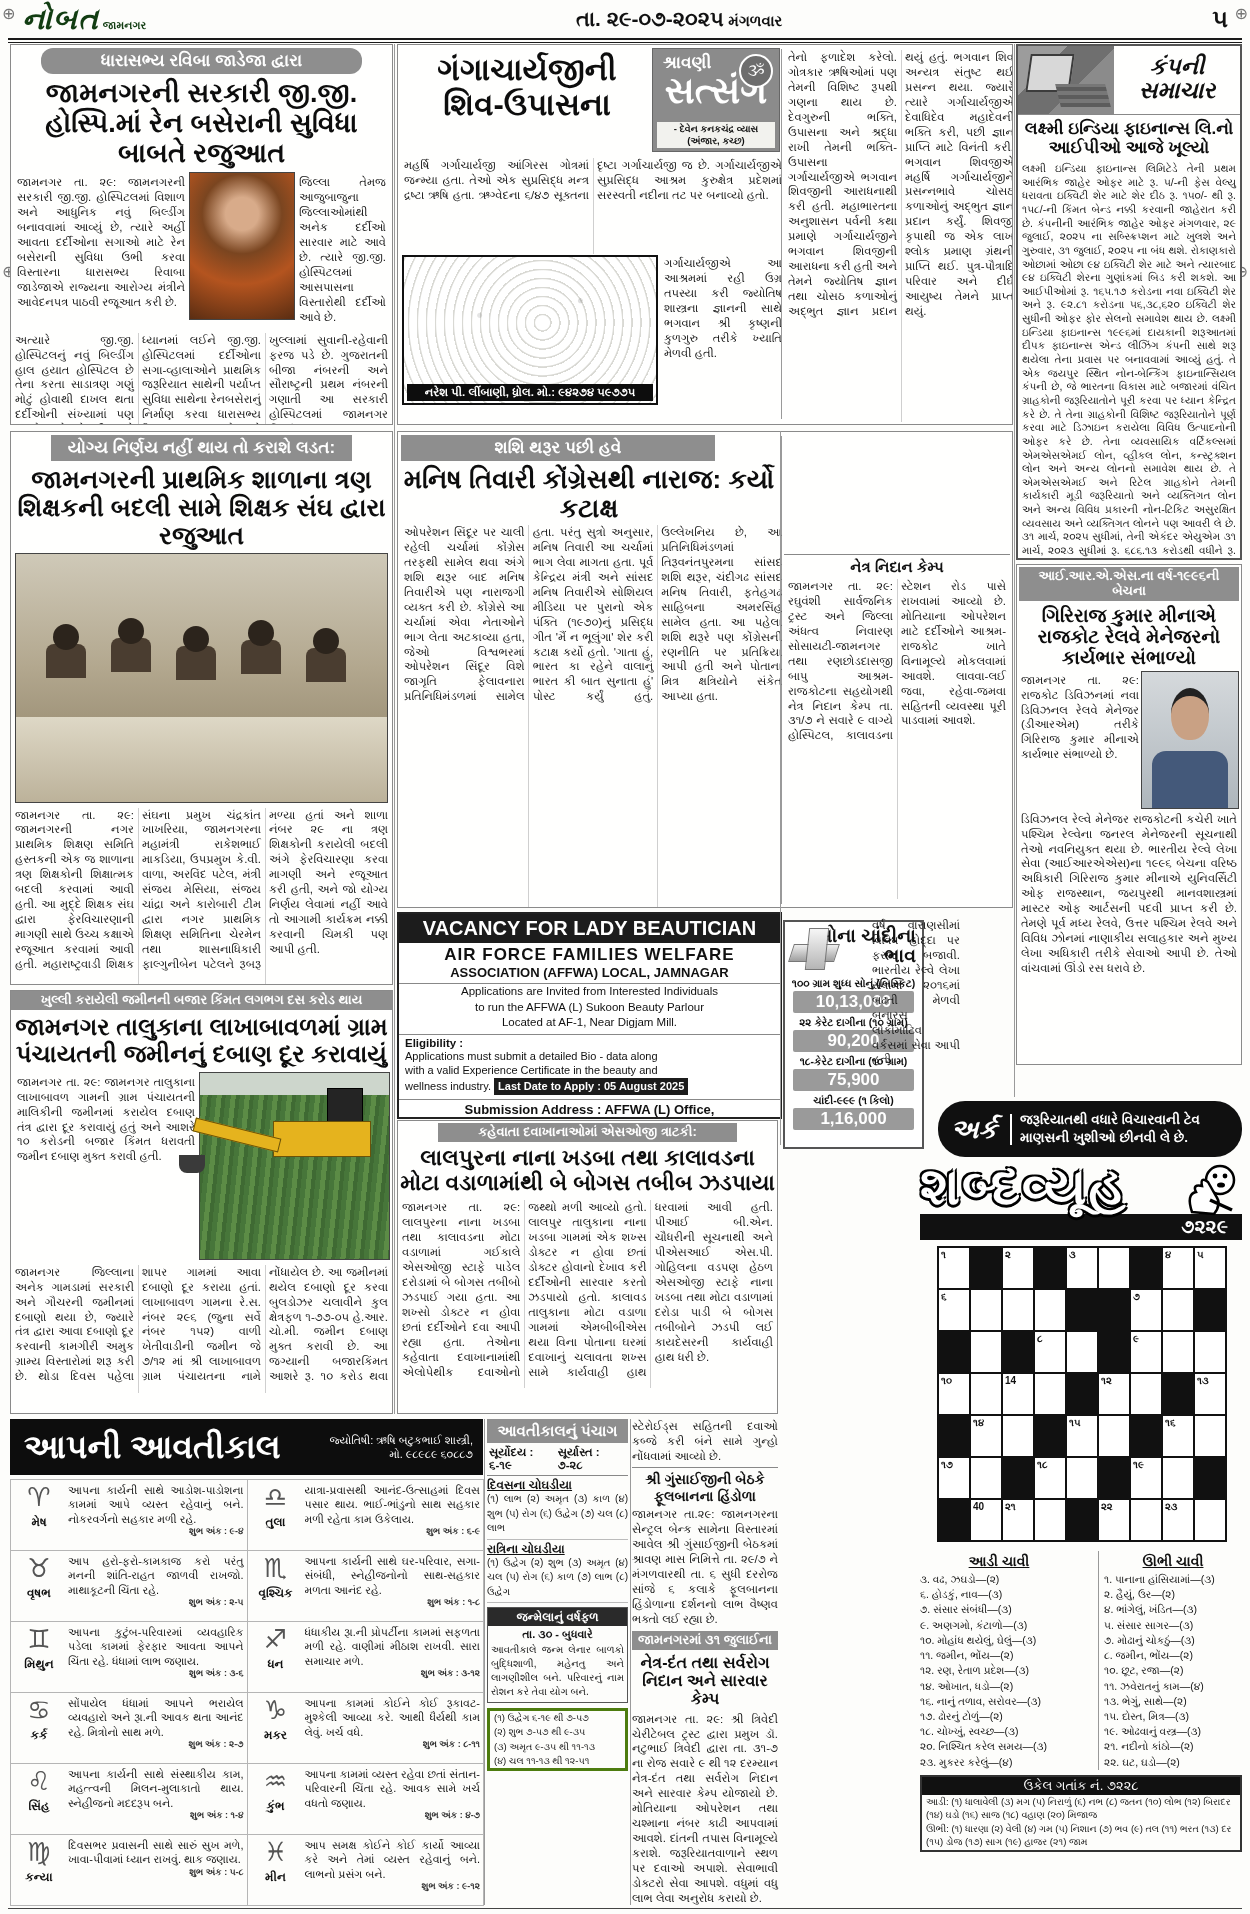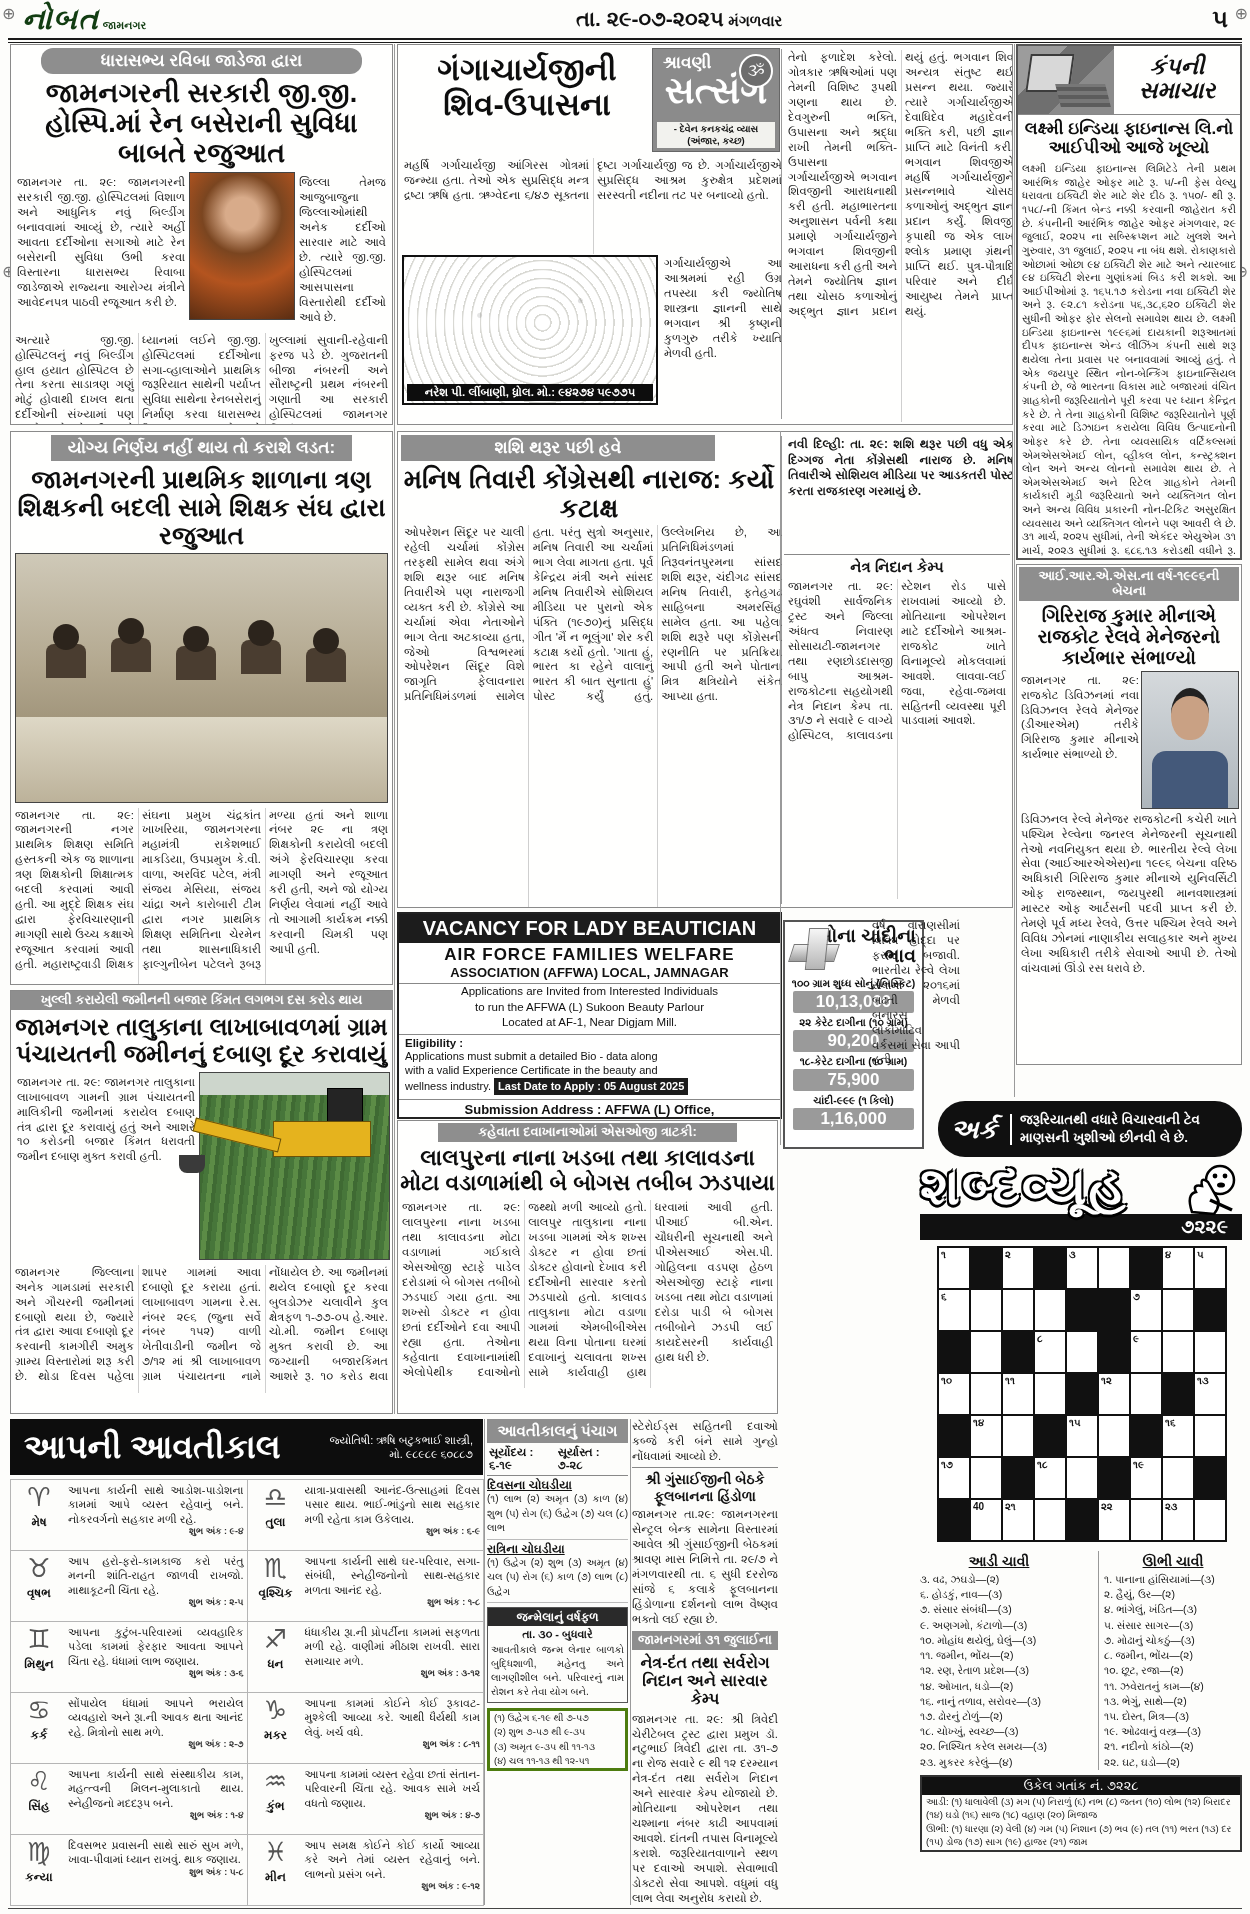--- a/index.html
+++ b/index.html
@@ -274,21 +274,20 @@
       <div class="capbar">નરેશ પી. લીંબાણી, ધ્રોલ. મો.: ૯૪૨૭૪ ૫૯૭૭૫</div>
     </div>
     <div class="abs body-txt" style="left:262px;top:208px;width:118px;height:154px;">ગર્ગાચાર્યજીએ આ આશ્રમમાં રહી ઉગ્ર તપસ્યા કરી જ્યોતિષ શાસ્ત્રના જ્ઞાનની સાથે ભગવાન શ્રી કૃષ્ણની કુળગુરુ તરીકે ખ્યાતિ મેળવી હતી.</div>
     <div class="abs vline" style="left:383px;top:4px;height:370px;"></div>
     <div class="abs body-txt cols2" style="left:386px;top:2px;width:226px;height:372px;">તેનો ફળાદેશ કરેલો. ગોત્રકાર ઋષિઓમાં પણ તેમની વિશિષ્ટ રૂપથી ગણના થાય છે. દેવગુરુની ભક્તિ, ઉપાસના અને શ્રદ્ધા રાખી તેમની ભક્તિ-ઉપાસના ગર્ગાચાર્યજીએ ભગવાન શિવજીની આરાધનાથી કરી હતી. મહાભારતના અનુશાસન પર્વની કથા પ્રમાણે ગર્ગાચાર્યજીને ભગવાન શિવજીની આરાધના કરી હતી અને તેમને જ્યોતિષ જ્ઞાન તથા ચોસઠ કળાઓનું અદ્ભુત જ્ઞાન પ્રદાન થયું હતું. ભગવાન શિવ અન્યત્ર સંતુષ્ટ થઈ પ્રસન્ન થયા. જ્યારે ત્યારે ગર્ગાચાર્યજીએ દેવાધિદેવ મહાદેવની ભક્તિ કરી, પછી જ્ઞાન પ્રાપ્તિ માટે વિનંતી કરી. ભગવાન શિવજીએ મહર્ષિ ગર્ગાચાર્યજીને પ્રસન્નભાવે ચોસઠ કળાઓનું અદ્ભુત જ્ઞાન પ્રદાન કર્યું. શિવજી કૃપાથી જ એક લાખ શ્લોક પ્રમાણ ગ્રંથની પ્રાપ્તિ થઈ. પુત્ર-પૌત્રાદિ પરિવાર અને દીર્ઘ આયુષ્ય તેમને પ્રાપ્ત થયું.</div>
   </div>
 
   <div class="abs box" style="left:397px;top:431px;width:616px;height:477px;">
     <div class="kicker" style="margin:3px 60px 0 3px;width:310px;">શશિ થરૂર પછી હવે</div>
     <div class="headline" style="font-size:26px;width:378px;">મનિષ તિવારી કોંગ્રેસથી નારાજ: કર્યો કટાક્ષ</div>
-    <div class="abs body-txt lead-b" style="left:386px;top:2px;width:226px;height:116px;font-size:12px;">નવી દિલ્હી: તા. ૨૯: શશિ થરૂર પછી વધુ એક દિગ્ગજ નેતા કોંગ્રેસથી નારાજ છે. મનિષ તિવારીએ સોશિયલ મીડિયા પર આડકતરી પોસ્ટ કરતા રાજકારણ ગરમાયું છે.</div>
     <div class="abs vline" style="left:383px;top:4px;height:468px;"></div>
     <div class="abs body-txt cols3" style="left:2px;top:90px;width:378px;height:382px;">ઓપરેશન સિંદૂર પર ચાલી રહેલી ચર્ચામાં કોંગ્રેસ તરફથી સામેલ થવા અંગે શશિ થરૂર બાદ મનિષ તિવારીએ પણ નારાજગી વ્યક્ત કરી છે. કોંગ્રેસે આ ચર્ચામાં એવા નેતાઓને ભાગ લેતા અટકાવ્યા હતા, જેઓ વિશ્વભરમાં ઓપરેશન સિંદૂર વિશે જાગૃતિ ફેલાવનારા પ્રતિનિધિમંડળમાં સામેલ હતા. પરંતુ સુત્રો અનુસાર, મનિષ તિવારી આ ચર્ચામાં ભાગ લેવા માગતા હતા. પૂર્વ કેન્દ્રિય મંત્રી અને સાંસદ મનિષ તિવારીએ સોશિયલ મીડિયા પર પુરાનો એક પંક્તિ (૧૯૭૦)નું પ્રસિદ્ધ ગીત 'મૈં ન ભૂલુંગા' શેર કરી કટાક્ષ કર્યો હતો. 'ગાતા હું, ભારત કા રહેને વાલાનું ભારત કી બાત સુનાતા હું' પોસ્ટ કર્યું હતું. ઉલ્લેખનિય છે, આ પ્રતિનિધિમંડળમાં તિરૂવનંતપુરમના સાંસદ શશિ થરૂર, ચંદીગઢ સાંસદ મનિષ તિવારી, ફતેહગઢ સાહિબના અમરસિંહ સામેલ હતા. આ પહેલા શશિ થરૂરે પણ કોંગ્રેસની રણનીતિ પર પ્રતિક્રિયા આપી હતી અને પોતાના મિત્ર ક્ષત્રિયોને સંકેત આપ્યા હતા.</div>
     <div class="abs" style="left:386px;top:122px;width:226px;height:350px;">
       <div style="font-weight:bold;text-align:center;font-size:15px;border-top:1px solid #888;padding-top:3px;">નેત્ર નિદાન કેમ્પ</div>
       <div class="body-txt cols2" style="height:320px;">જામનગર તા. ૨૯: રઘુવંશી સાર્વજનિક ટ્રસ્ટ અને જિલ્લા અંધત્વ નિવારણ સોસાયટી-જામનગર તથા રણછોડદાસજી બાપુ આશ્રમ-રાજકોટના સહયોગથી નેત્ર નિદાન કેમ્પ તા. ૩૧/૭ ને સવારે ૯ વાગ્યે હોસ્પિટલ, કાલાવડના સ્ટેશન રોડ પાસે રાખવામાં આવ્યો છે. મોતિયાના ઓપરેશન માટે દર્દીઓને આશ્રમ-રાજકોટ ખાતે વિનામૂલ્યે મોકલવામાં આવશે. લાવવા-લઈ જવા, રહેવા-જમવા સહિતની વ્યવસ્થા પૂરી પાડવામાં આવશે.</div>
     </div>
   </div>
 
   <div class="abs vac" style="left:397px;top:912px;width:381px;height:203px;">
     <div class="t">VACANCY FOR LADY BEAUTICIAN</div>
@@ -439,21 +438,21 @@
             <span>૯</span>
           </div>
           <div class="cwcell"></div>
           <div class="cwcell"></div>
         </div><div class="cwrow">
           <div class="cwcell">
             <span>૧૦</span>
           </div>
           <div class="cwcell"></div>
           <div class="cwcell">
-            <span>૧૧</span>
+            <span>14</span>
           </div>
           <div class="cwcell"></div>
           <div class="cwcell blk"></div>
           <div class="cwcell">
             <span>૧૨</span>
           </div>
           <div class="cwcell"></div>
           <div class="cwcell blk"></div>
           <div class="cwcell">
             <span>૧૩</span>

